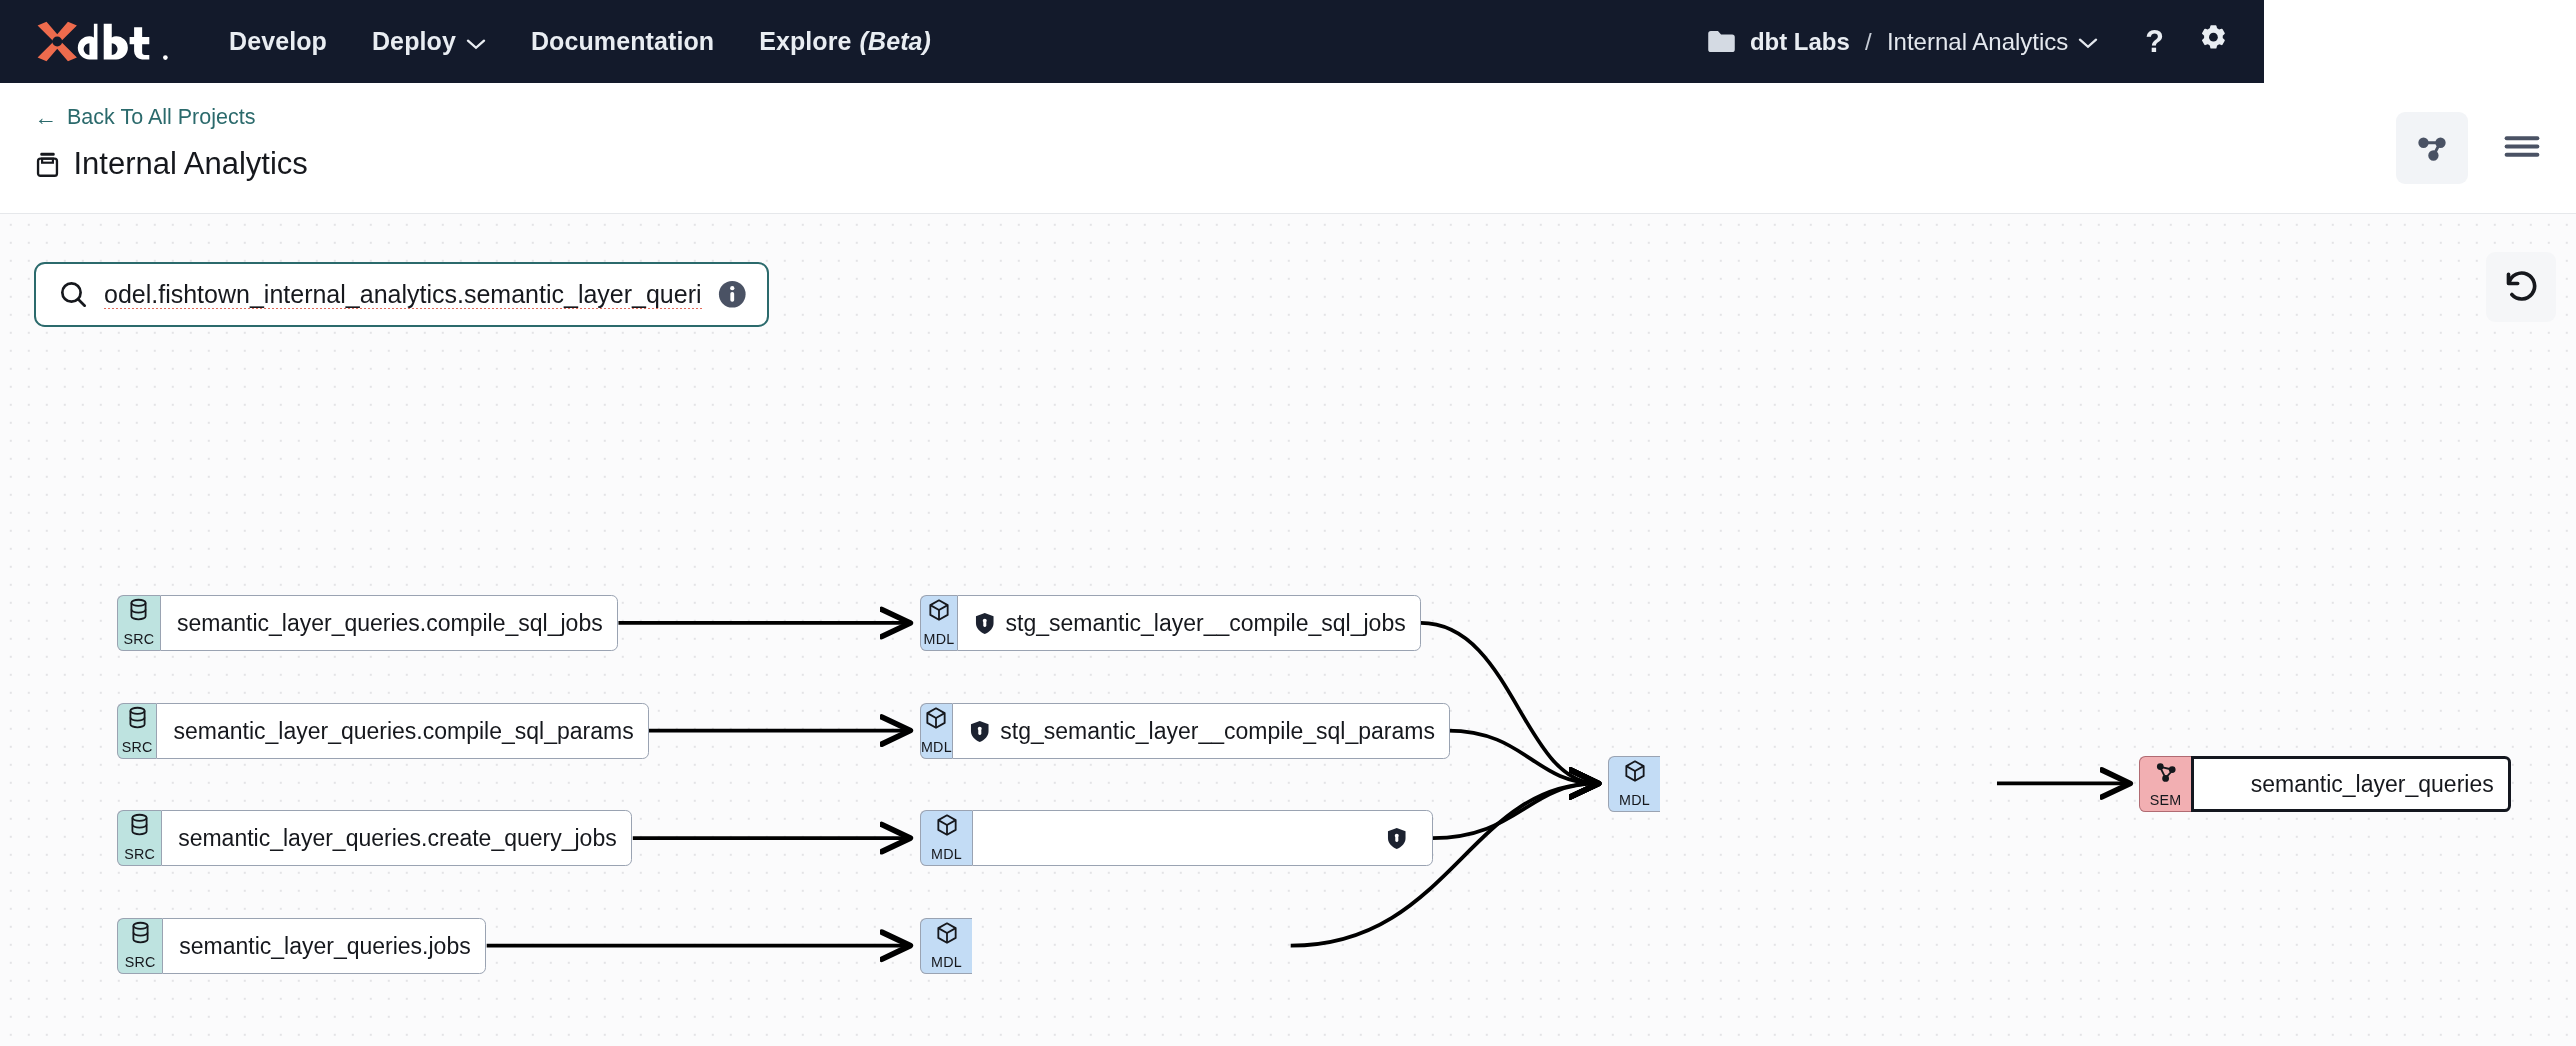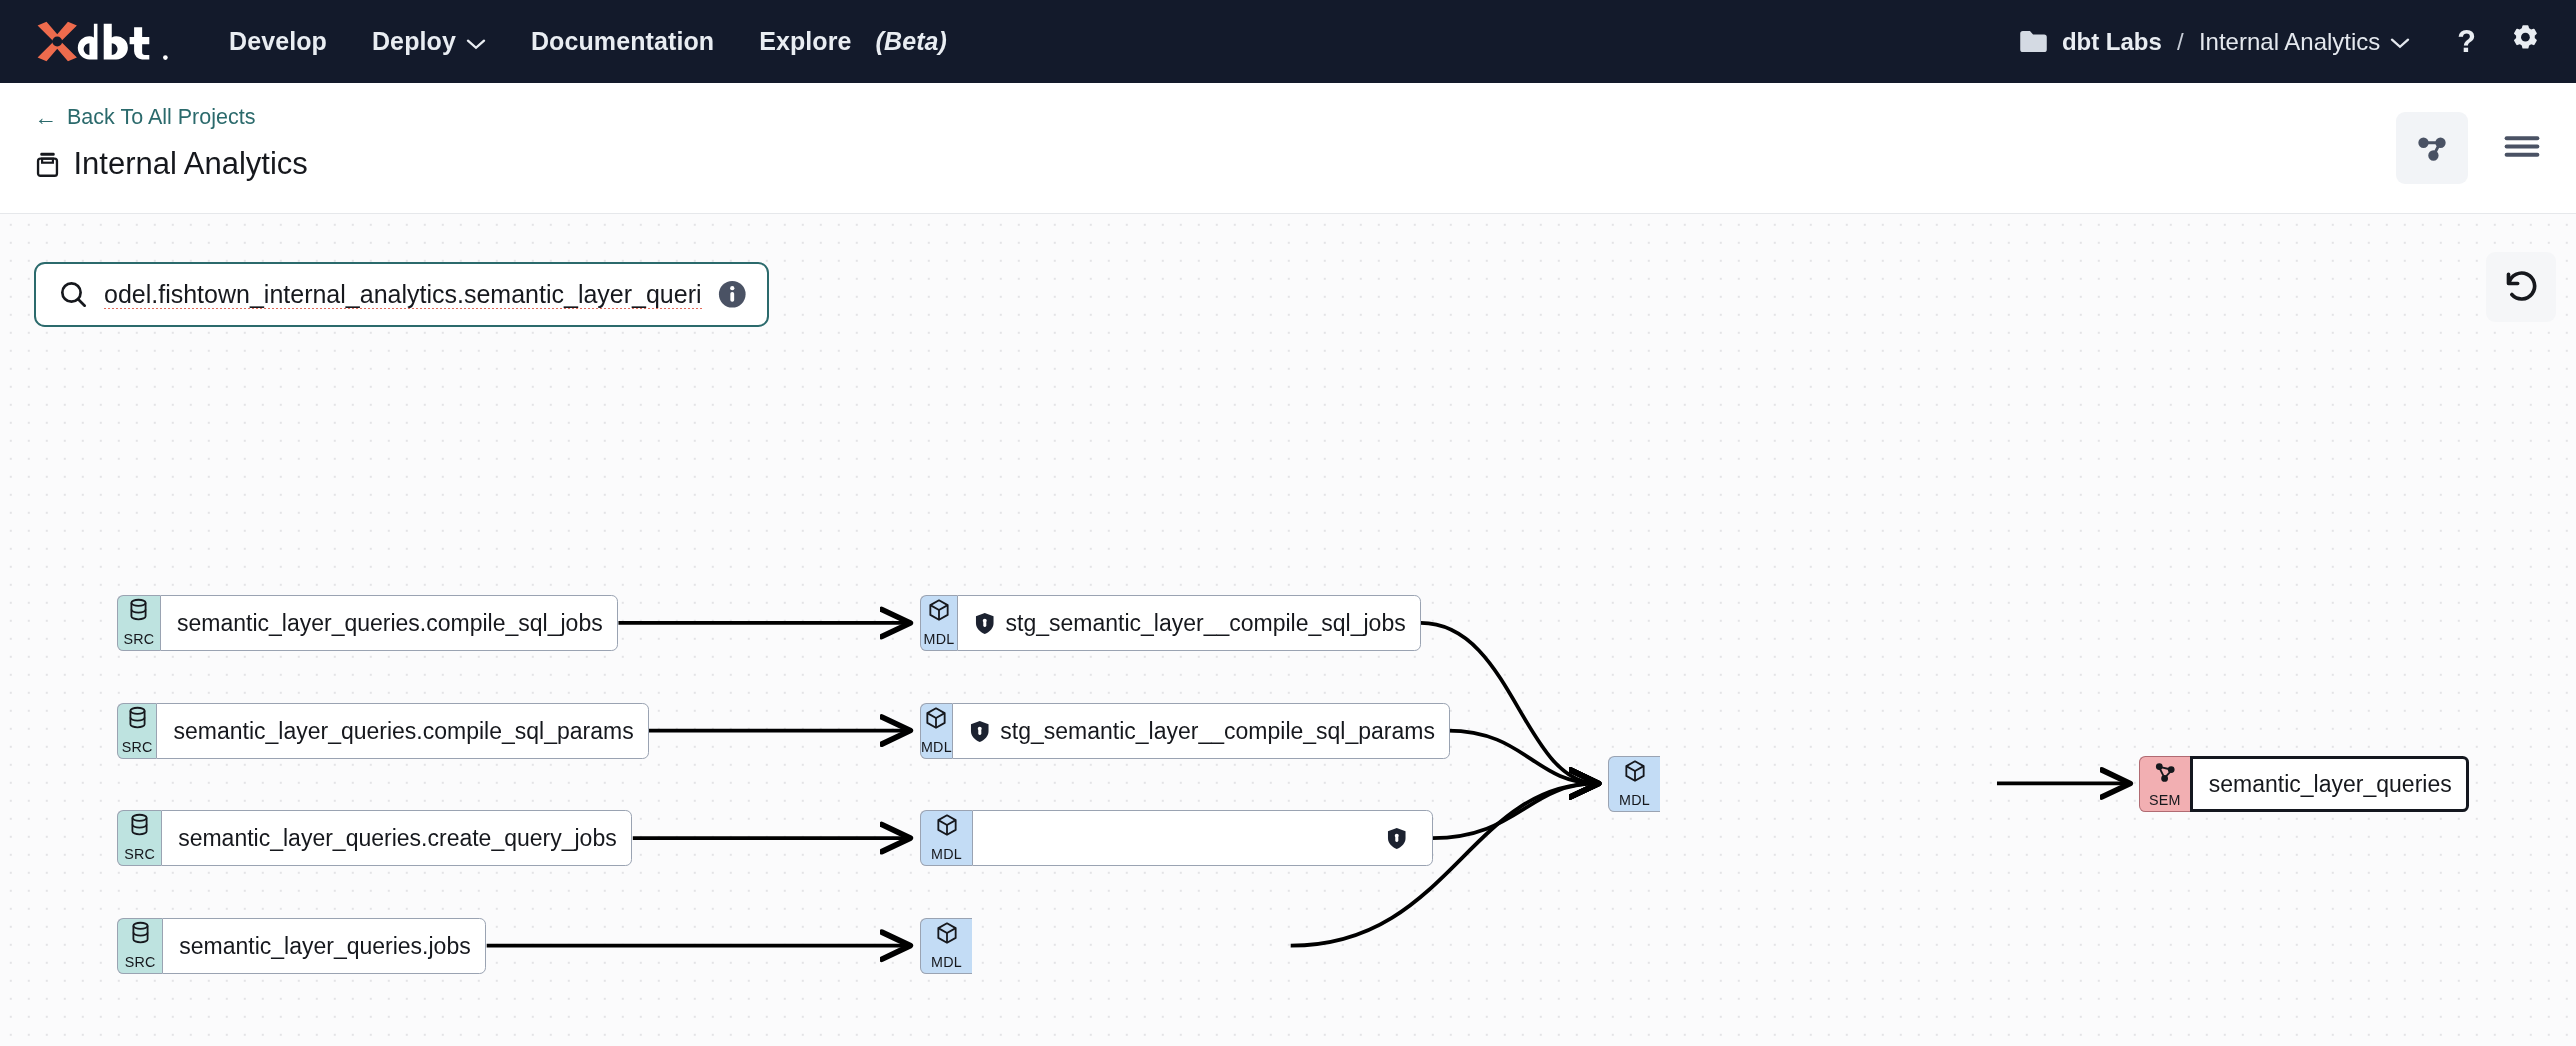--- a/index.html
+++ b/index.html
@@ -7,37 +7,37 @@
     margin: 0; padding: 0;
     width: 2576px; height: 1047px;
     overflow: hidden;
     font-family: "Liberation Sans", sans-serif;
     background: #ffffff;
   }
 
   
   #topnav {
     position: absolute; top: 0; left: 0;
-    width: 2576px; height: 83px;
+    width: 2264px; height: 83px;
     background: #131A2B;
     display: flex; align-items: center;
     padding: 0 34px;
   }
   #brand { display: flex; align-items: center; margin-right: 52px; }
   #brand svg { display: block; }
   .navlink {
     color: #E9EDF2;
     font-size: 25px;
     font-weight: 600;
     margin-right: 45px;
     white-space: nowrap;
     display: flex; align-items: center;
     letter-spacing: 0.1px;
   }
-  .navlink .beta { font-style: italic; font-weight: 600; margin-left: 24px; }
+  .navlink .beta { font-style: italic; font-weight: 600; margin-left: 8px; }
   .chev { margin-left: 10px; display: inline-block; }
   #navspacer { flex: 1 1 auto; }
   #org {
     display: flex; align-items: center;
     color: #E9EDF2; font-size: 24px; font-weight: 700;
     white-space: nowrap;
     margin-left: 31px;
   }
   #org .sep { font-weight: 400; margin: 0 15.2px; color: #C6CCD6; }
   #proj { font-weight: 400; color: #E4E8EE; display: flex; align-items: center; }
@@ -469,21 +469,21 @@
        <span class="bicon">
             <svg width="24" height="25" viewBox="0 0 24 26" fill="none" stroke="#16181D" stroke-width="1.9" stroke-linejoin="round">
       <path d="M12 2.4 L21 7.4 V17.6 L12 22.6 L3 17.6 V7.4 Z"></path>
       <path d="M3 7.4 L12 12.5 L21 7.4"></path>
       <path d="M12 12.5 V22.6"></path>
     </svg>
           </span>
        <span class="btxt">MDL</span>
      </div>
       </div>
-      <div class="node selected" style="left: 2139px; top: 756px; width: 330px;">
+      <div class="node selected" style="left: 2139px; top: 756px; width: 372px;">
         <div class="badge badge-sem">
        <span class="bicon">
             <svg width="24" height="24" viewBox="0 0 24 24" fill="none" stroke="#16181D" stroke-width="1.8">
     <circle cx="6.3" cy="6.6" r="2.5" fill="#16181D"></circle>
     <circle cx="18.2" cy="9.6" r="2.5" fill="#16181D"></circle>
     <circle cx="11.6" cy="18.4" r="2.5" fill="#16181D"></circle>
     <path d="M8.6 7.4 L15.8 9"></path>
     <path d="M17.2 11.9 L13 16.4"></path>
     <path d="M7 9 L10.5 15.9"></path>
   </svg>

